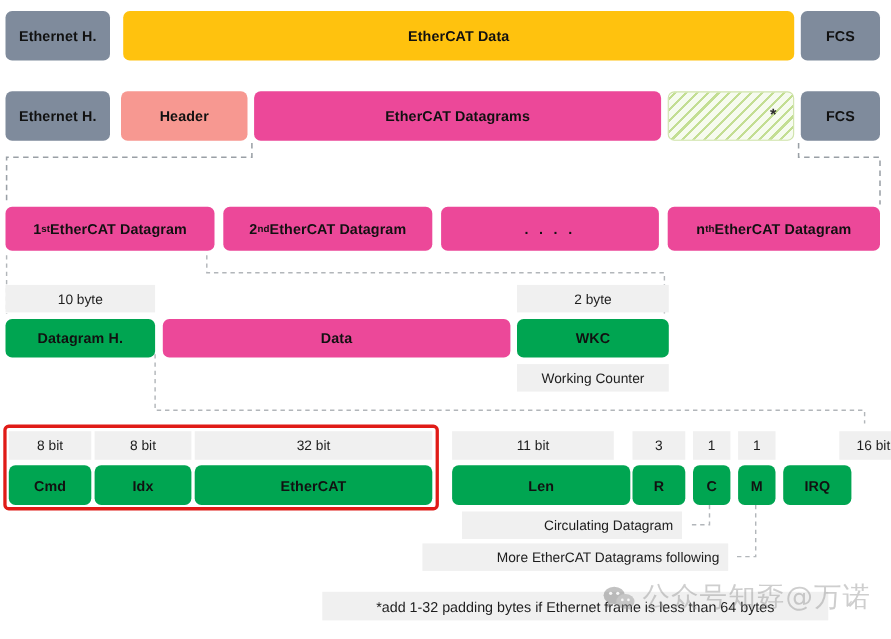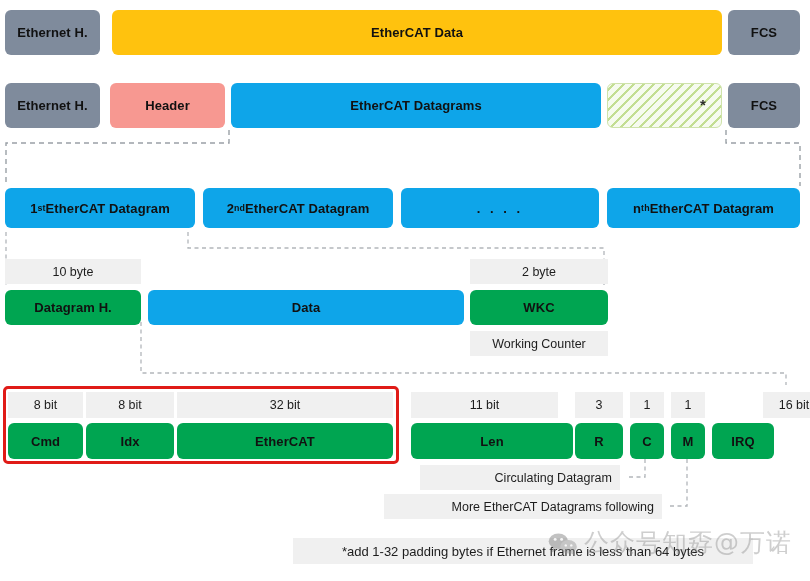--- a/index.html
+++ b/index.html
@@ -30,21 +30,21 @@
     color: #111111;
     font-size: 13px;
     letter-spacing: 0.1px;
     box-sizing: border-box;
     text-align: center;
     white-space: nowrap;
   }
   .eth  { background: #7f8b9c; }
   .amber{ background: #ffc20e; }
   .pink { background: #f79891; }
-  .lgrn { background: #0ea5e9; }
+  .lgrn { background: #ec4899; }
   .dgrn { background: #00a551; }
   .hatch {
     background-color: #f3f8ea;
     background-image: repeating-linear-gradient(
         -45deg,
         #c3de93 0px, #c3de93 2px,
         #f6fbef 2px, #f6fbef 7px);
     border: 1px solid #cfe3ab;
   }
   .lbl {

